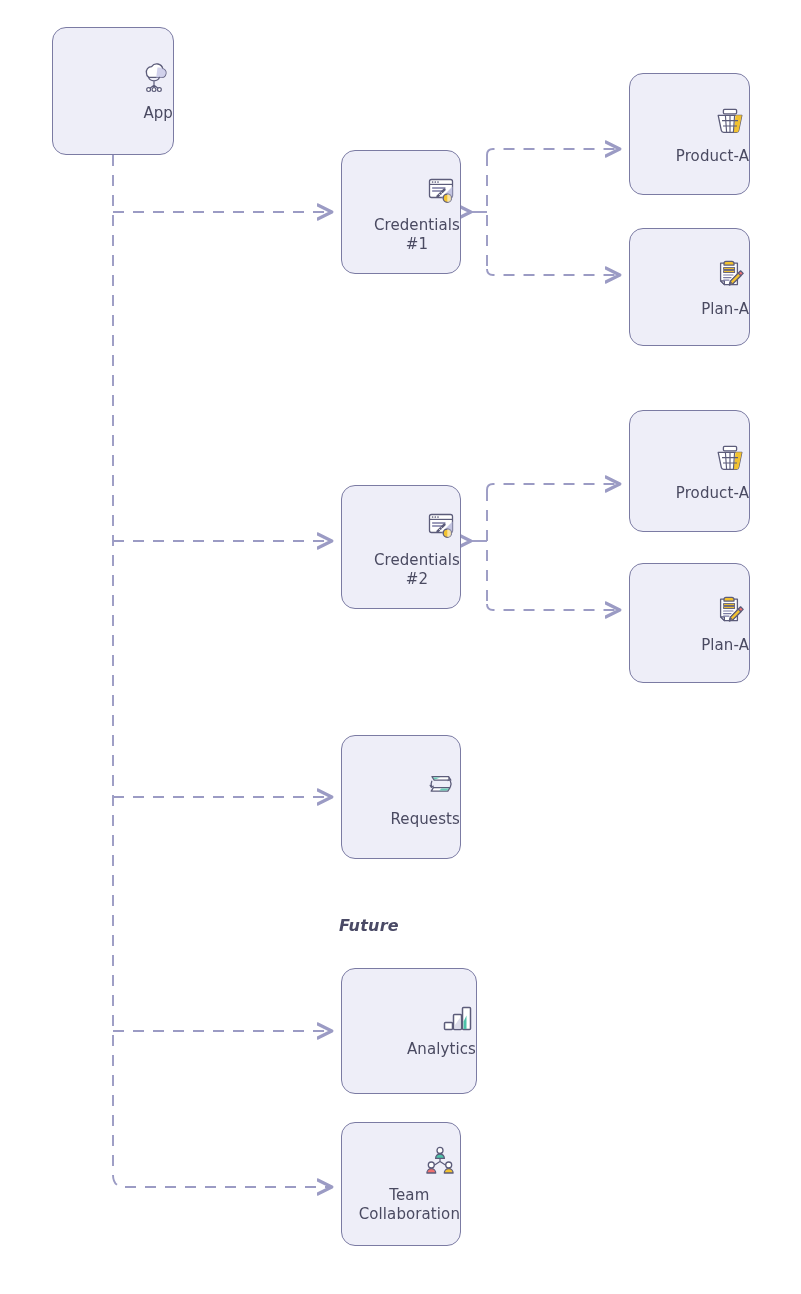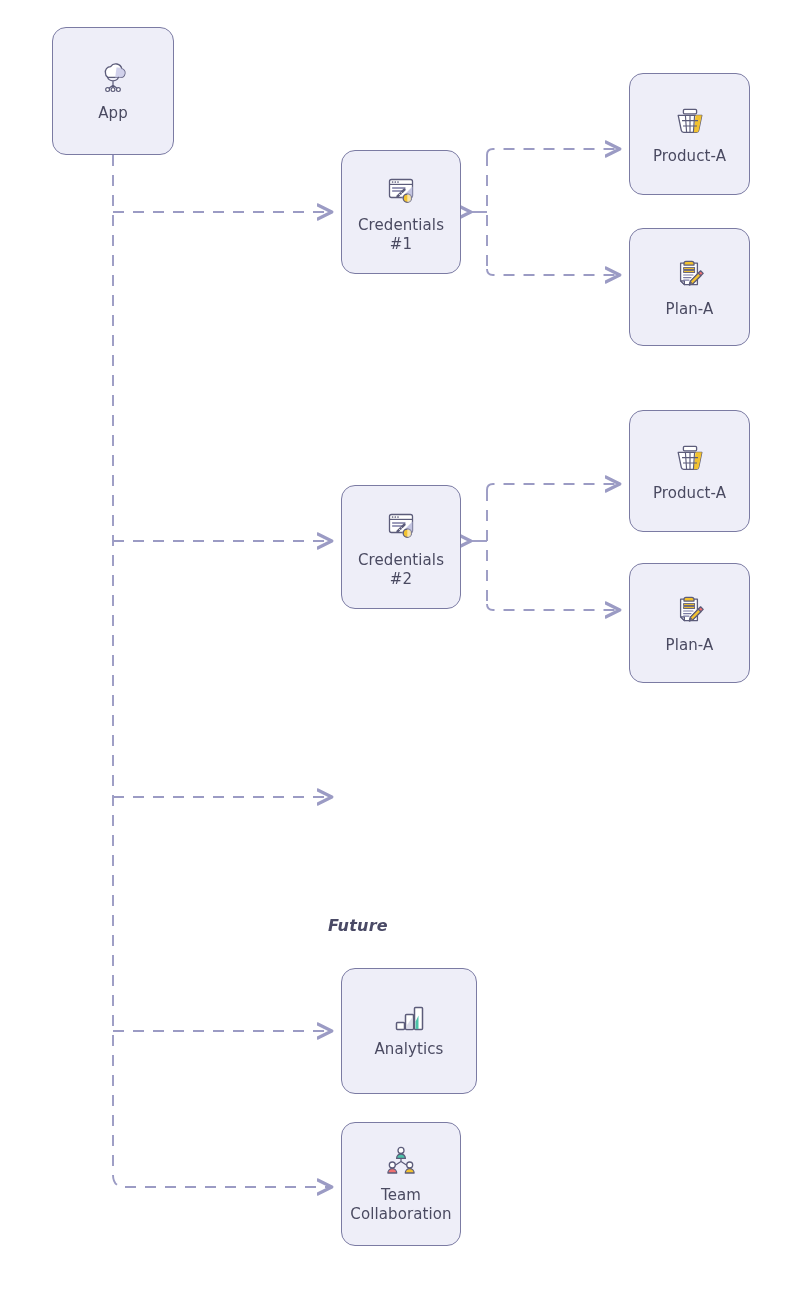--- a/index.html
+++ b/index.html
@@ -28,21 +28,21 @@
     pointer-events: none;
   }
   .node {
     position: absolute;
     box-sizing: border-box;
     background: #eeeef8;
     border: 1.6px solid #7b7ba3;
     border-radius: 14px;
     display: flex;
     flex-direction: column;
-    align-items: center;
+    align-items: flex-end;
     justify-content: center;
     color: #4a4a61;
   }
   .node-icon {
     display: block;
     margin-bottom: 7px;
     line-height: 0;
   }
   .node-label {
     font-size: 15px;
@@ -213,22 +213,37 @@
         <rect x="12.6" y="15.6" width="11" height="1.9" fill="#f2c230" stroke="#5c5c7a" stroke-width="0.9"></rect>
         <path d="M12.6,20 L22,20 M12.6,22.6 L20,22.6 M12.6,25.2 L18,25.2" stroke="#7b7ba3" stroke-width="1.2" stroke-linecap="round"></path>
         <path d="M29.6,15.8 L32.2,18.4 L22,28.6 L18.3,29.8 L19.5,26.1 z" fill="#f07070" stroke="#5c5c7a" stroke-width="1.25" stroke-linejoin="round"></path>
         <path d="M27.3,18.1 L29.9,20.7 L22,28.6 L18.3,29.8 L19.5,26.1 z" fill="#f2c230" stroke="#5c5c7a" stroke-width="1.25" stroke-linejoin="round"></path>
         <path d="M18.3,29.8 L19.5,26.1 L21.2,27.8 z" fill="#5c5c7a"></path>
       </svg>
     </span>
     <span class="node-label">Plan-A</span>
   </div>
 
-
-  <div class="section-label" style="left:328px; top:916px;">Future</div>
+  <div class="node" style="left:341px; top:735px; width:120px; height:124px;">
+    <span class="node-icon">
+      <svg width="38" height="38" viewBox="0 0 38 38">
+        <path d="M10,11.6 L26.6,11.6 L28.8,15.2 L12.2,15.2 z" fill="#ffffff" stroke="#5c5c7a" stroke-width="1.3" stroke-linejoin="round"></path>
+        <path d="M10.8,12.4 L18.4,12.4 L12.9,14.5 z" fill="#4cc2a8" opacity="0.85"></path>
+        <path d="M26.6,11.6 L28.8,15.2 L25.4,16.2 z" fill="#5c5c7a" opacity="0.7"></path>
+        <path d="M28,22.6 L11.4,22.6 L9.2,26.2 L25.8,26.2 z" fill="#ffffff" stroke="#5c5c7a" stroke-width="1.3" stroke-linejoin="round"></path>
+        <path d="M19.4,23.4 L27.2,23.4 L24.8,25.4 L17.2,25.4 z" fill="#4cc2a8" opacity="0.85"></path>
+        <path d="M9.8,16.3 a6,6 0 0 0 0,5.4" fill="none" stroke="#5c5c7a" stroke-width="1.3" stroke-linecap="round"></path>
+        <path d="M28.4,16.3 a6,6 0 0 1 0,5.4" fill="none" stroke="#5c5c7a" stroke-width="1.3" stroke-linecap="round"></path>
+        <path d="M8.2,20.4 L9.5,22.3 L11.2,21.2" fill="none" stroke="#5c5c7a" stroke-width="1.3" stroke-linecap="round" stroke-linejoin="round"></path>
+      </svg>
+    </span>
+    <span class="node-label">Requests</span>
+  </div>
+
+  <div class="section-label" style="left:339px; top:916px;">Future</div>
 
   <div class="node" style="left:341px; top:968px; width:136px; height:126px;">
     <span class="node-icon">
       <svg width="38" height="30" viewBox="0 0 38 30">
         <rect x="6.5" y="19.5" width="8" height="7" rx="1" fill="#ffffff" stroke="#5c5c7a" stroke-width="1.5"></rect>
         <rect x="15.5" y="11.5" width="8" height="15" rx="1" fill="#ffffff" stroke="#5c5c7a" stroke-width="1.5"></rect>
         <path d="M16.6,26.1 L16.6,22.5 L22.4,14.2 L22.4,26.1 z" fill="#d8d8e8" opacity="0.85"></path>
         <rect x="24.5" y="4.5" width="8" height="22" rx="1" fill="#ffffff" stroke="#5c5c7a" stroke-width="1.5"></rect>
         <path d="M25.6,26.1 L25.6,18.4 L28.5,12.6 L28.5,26.1 z" fill="#4cc2a8"></path>
       </svg>

